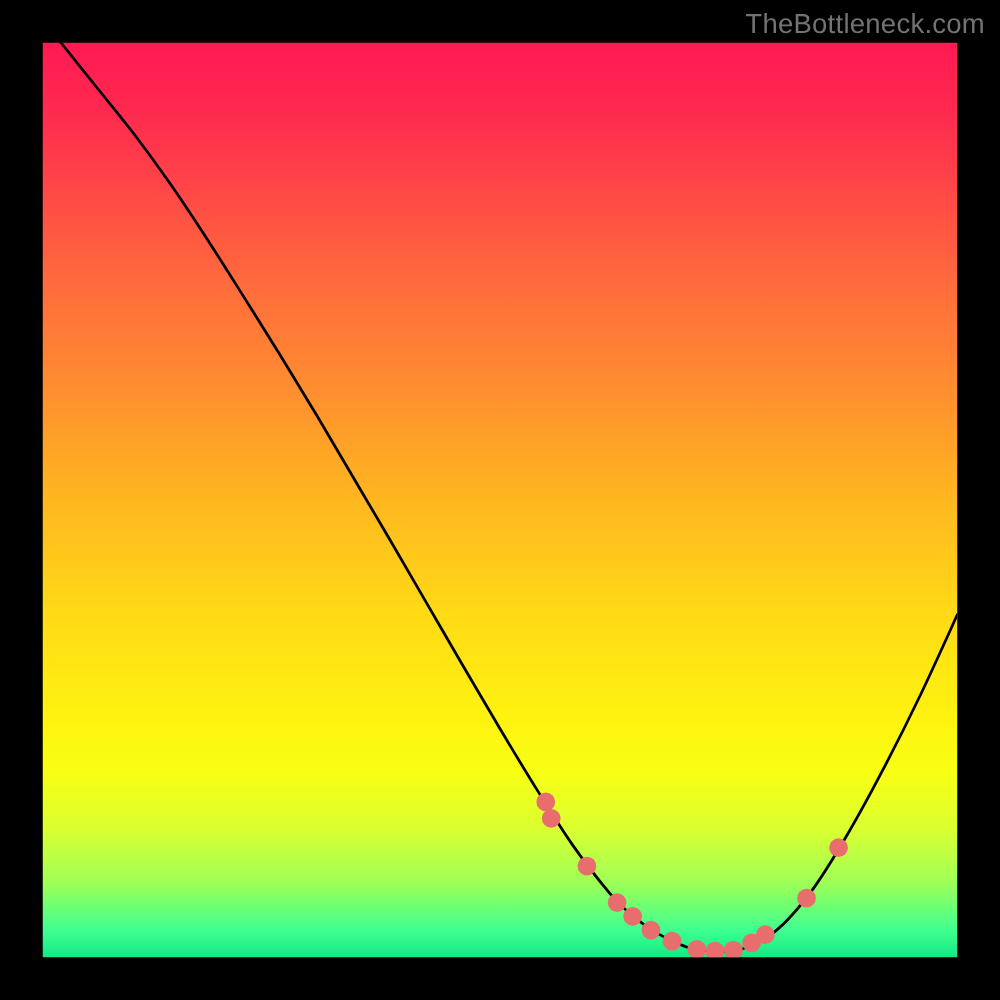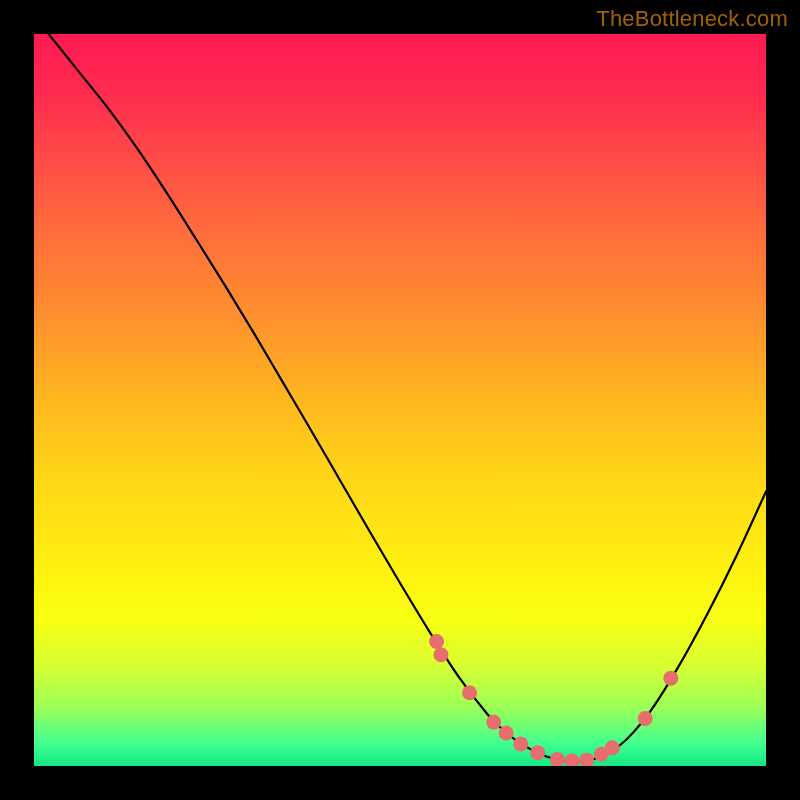--- a/index.html
+++ b/index.html
@@ -50,21 +50,21 @@
   .curve-svg {
     position: absolute;
     left: 0; top: 0;
     width: 732px;
     height: 732px;
   }
   .watermark {
     position: absolute;
     top: 6px;
     right: 12px;
-    color: #a16207;
+    color: #737373;
     font-size: 22px;
     font-weight: 500;
     letter-spacing: 0.2px;
     user-select: none;
   }
 </style>
 </head>
 <body>
 
 <div class="frame">

